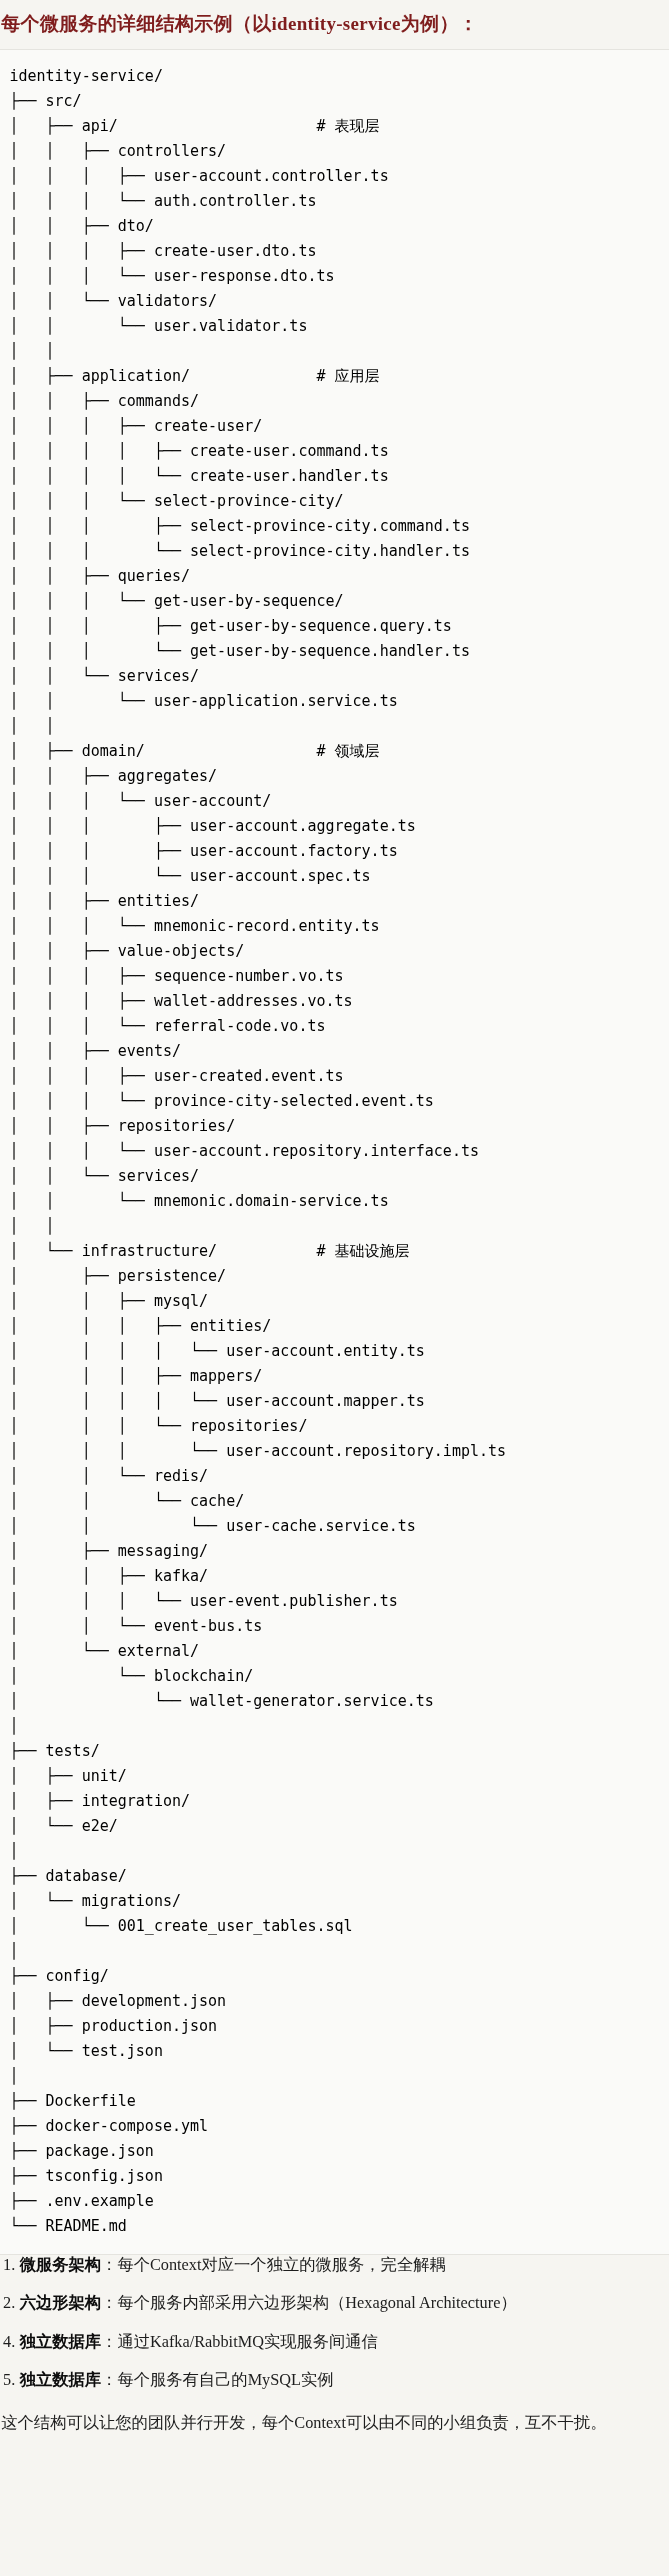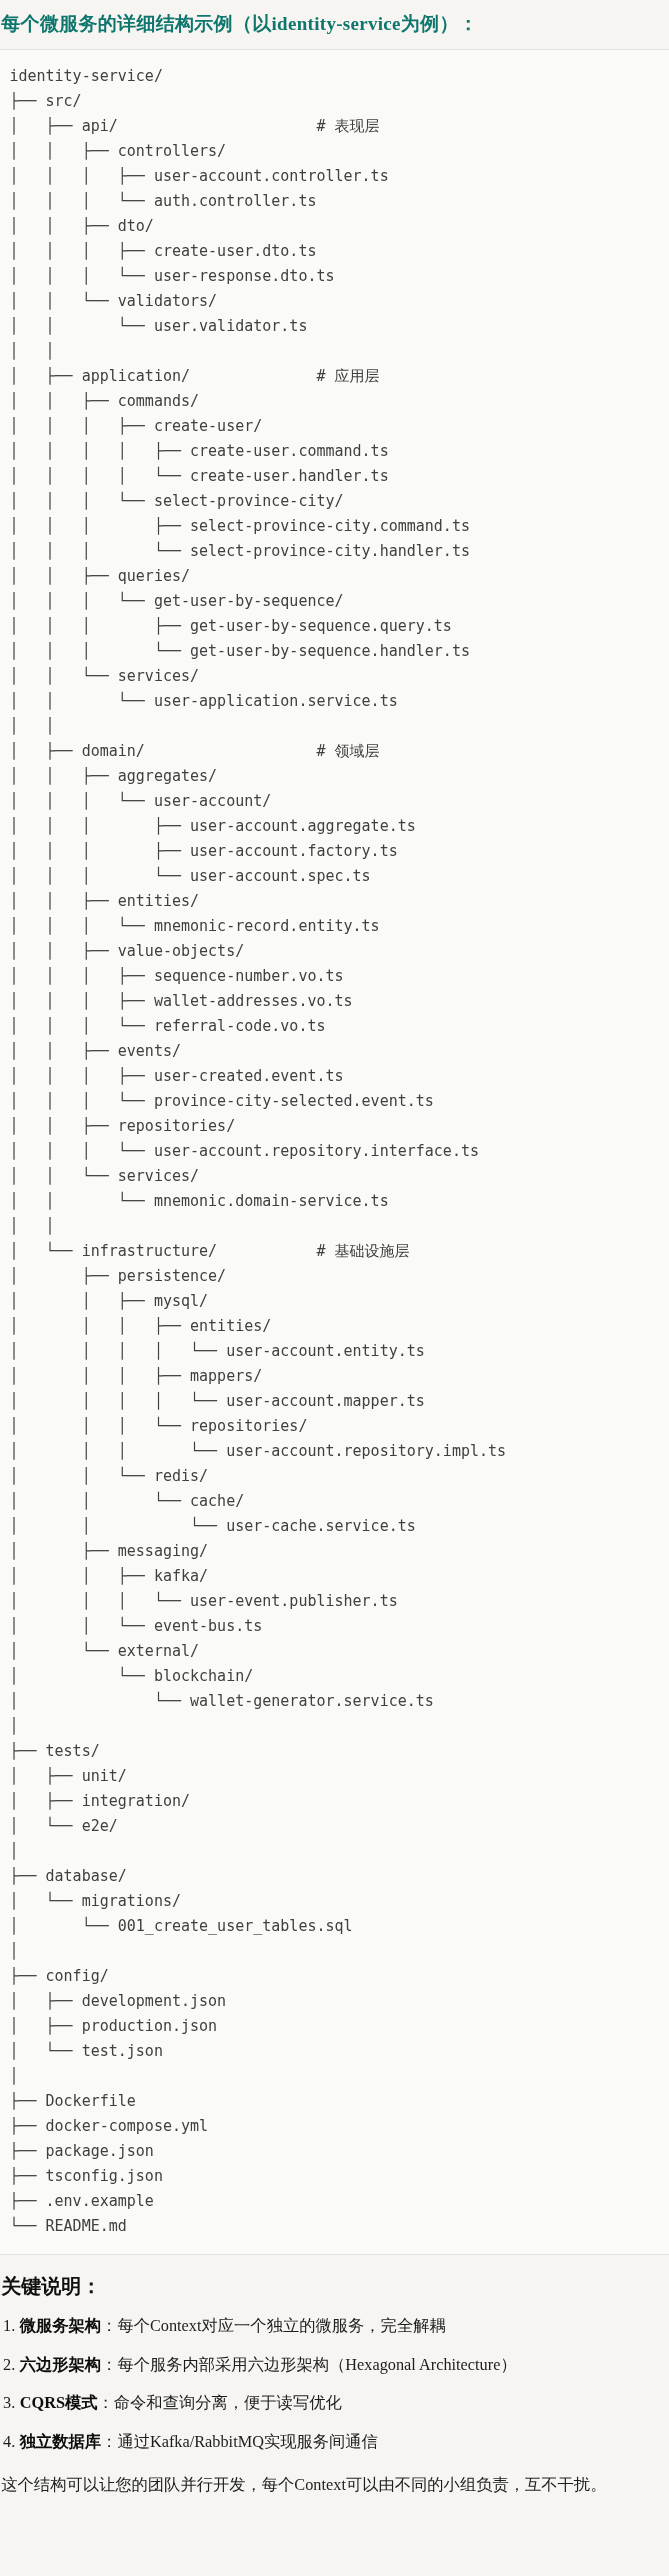--- a/index.html
+++ b/index.html
@@ -9,40 +9,40 @@
     color: #202020;
     font-family: "Liberation Serif", serif;
     -webkit-font-smoothing: antialiased;
   }
   .page { width: 669px; }
 
   .page-title {
     font-size: 19px;
     line-height: 27.5px;
     font-weight: 700;
-    color: #0f766e;
+    color: #7f1d1d;
     margin: 10px 0 11.3px 0;
     padding-left: 1.3px;
     letter-spacing: 0.3px;
   }
 
   .code-block {
     background: #fafaf8;
     border-top: 0.6px solid #e5e4df;
     border-bottom: 0.6px solid #e5e4df;
     width: 100%;
     box-sizing: border-box;
   }
   .file-tree {
     margin: 0;
     padding: 13.8px 6.3px 15px 9.4px;
     font-family: "DejaVu Sans Mono", monospace;
     font-size: 15px;
     line-height: 25px;
-    color: #404040;
+    color: #000000;
     white-space: pre;
     tab-size: 4;
   }
 
   .notes-heading {
     font-size: 20px;
     line-height: 25px;
     font-weight: 700;
     color: #101010;
     margin: 19px 0 17.5px 0;
@@ -166,25 +166,24 @@
 │   └── test.json
 │
 ├── Dockerfile
 ├── docker-compose.yml
 ├── package.json
 ├── tsconfig.json
 ├── .env.example
 └── README.md</pre>
   </div>
 
-  <h2 class="notes-heading">关键说明：</h2>
 
   <ol class="notes-list">
     <li class="note-item"><span class="num">1.</span><span class="term">微服务架构</span><span class="rest">：每个Context对应一个独立的微服务，完全解耦</span></li>
     <li class="note-item"><span class="num">2.</span><span class="term">六边形架构</span><span class="rest">：每个服务内部采用六边形架构（Hexagonal Architecture）</span></li>
-    <li class="note-item"><span class="num">3.</span><span class="term">CQRS模式</span><span class="rest">：命令和查询分离，便于读写优化</span></li>
     <li class="note-item"><span class="num">4.</span><span class="term">独立数据库</span><span class="rest">：通过Kafka/RabbitMQ实现服务间通信</span></li>
+    <li class="note-item"><span class="num">5.</span><span class="term">独立数据库</span><span class="rest">：每个服务有自己的MySQL实例</span></li>
   </ol>
 
   <p class="closing-paragraph">这个结构可以让您的团队并行开发，每个Context可以由不同的小组负责，互不干扰。</p>
 
 </div>
 
 
 </body></html>

